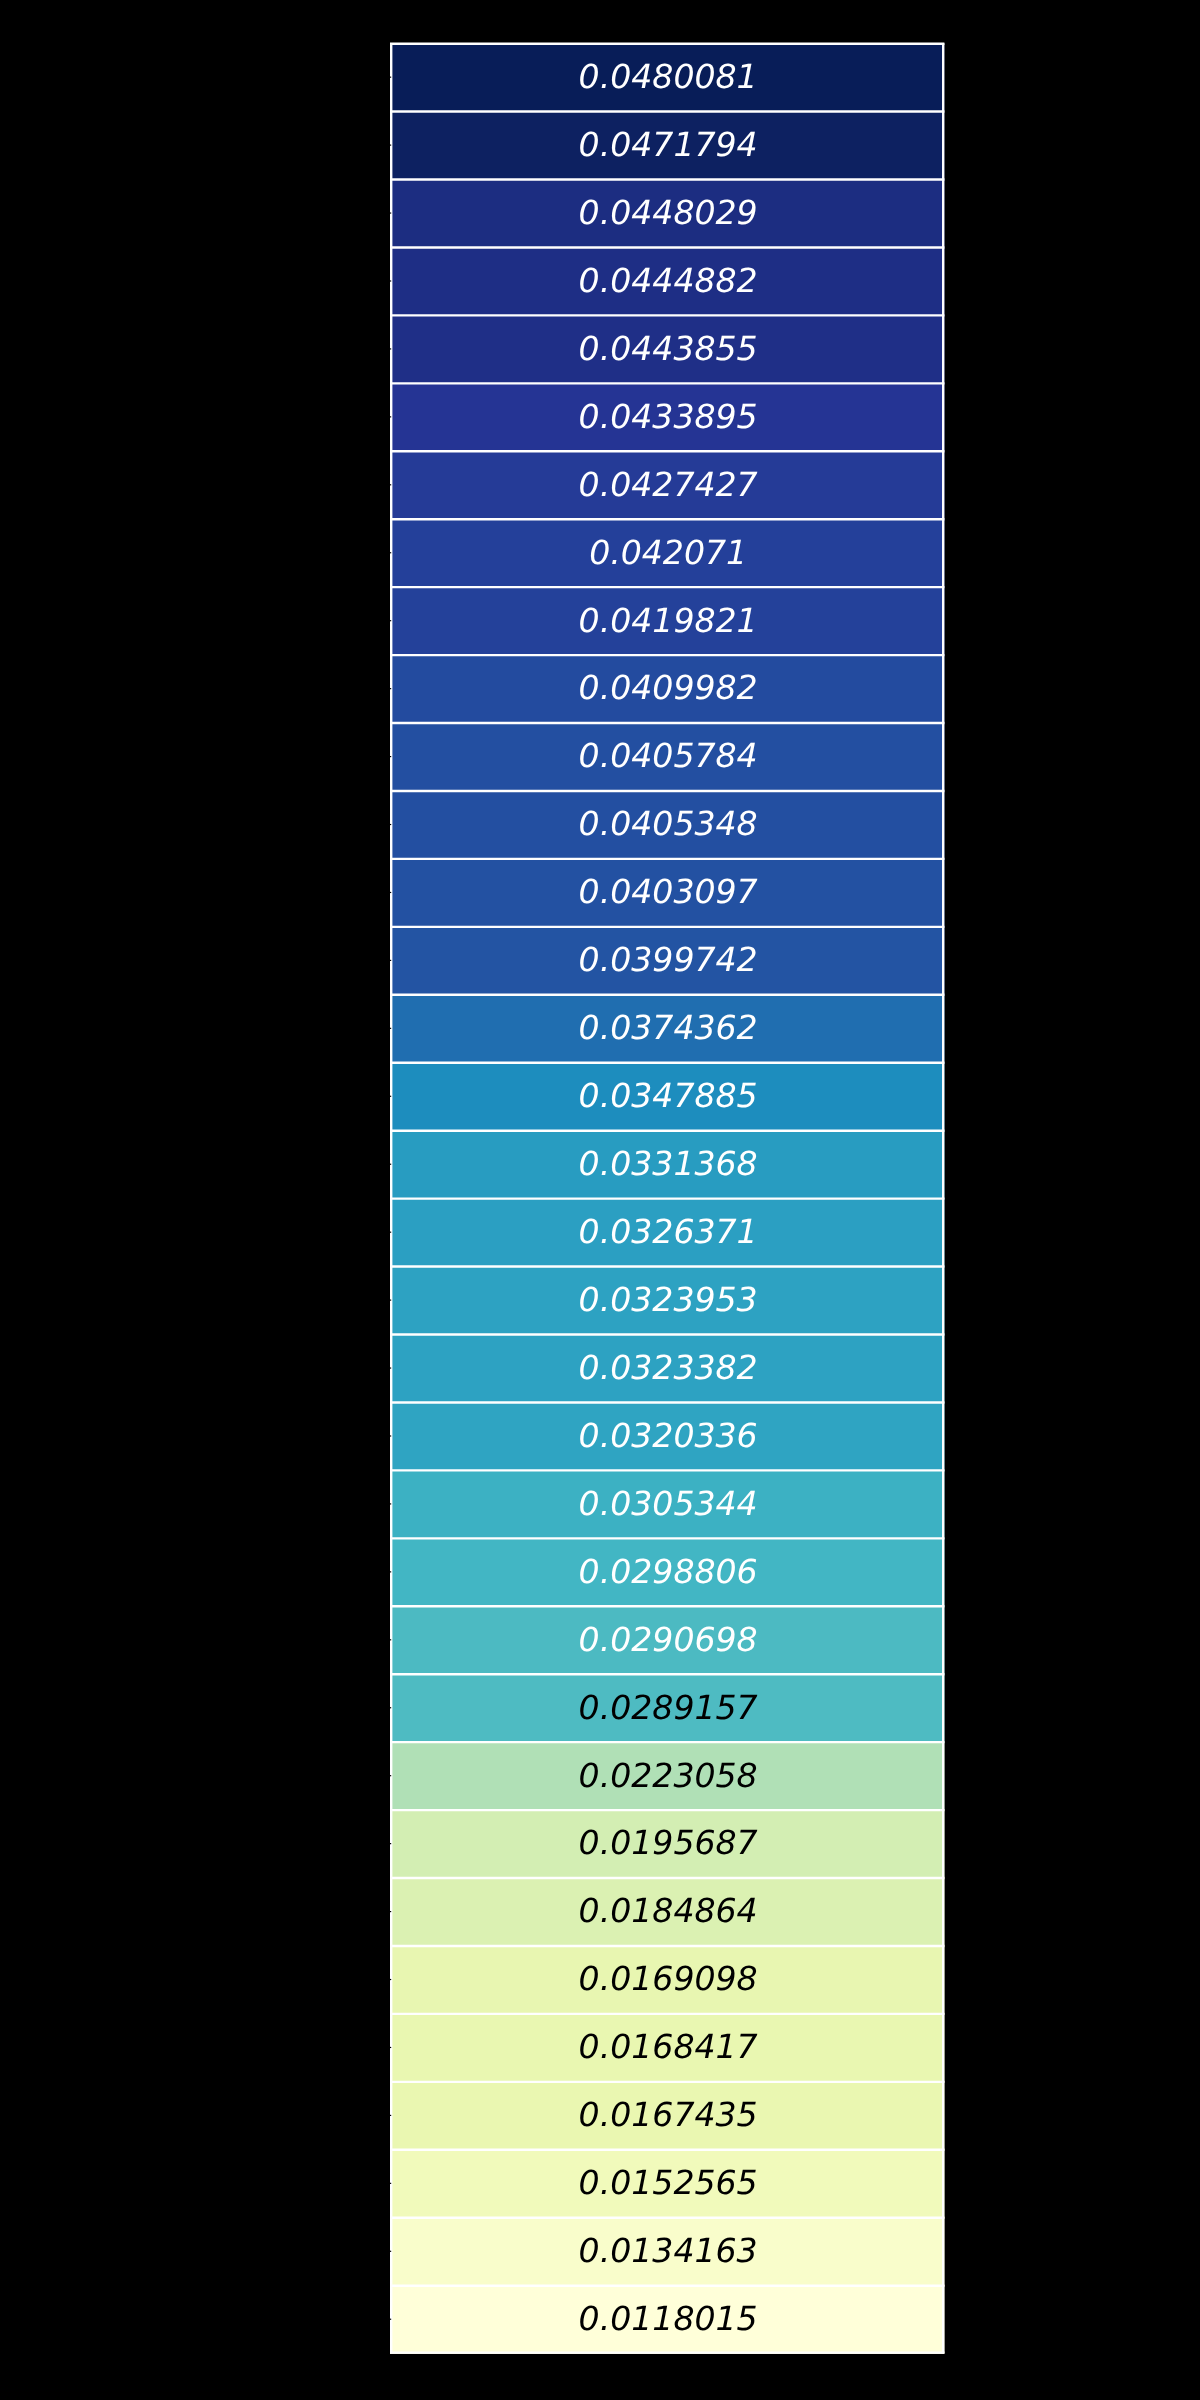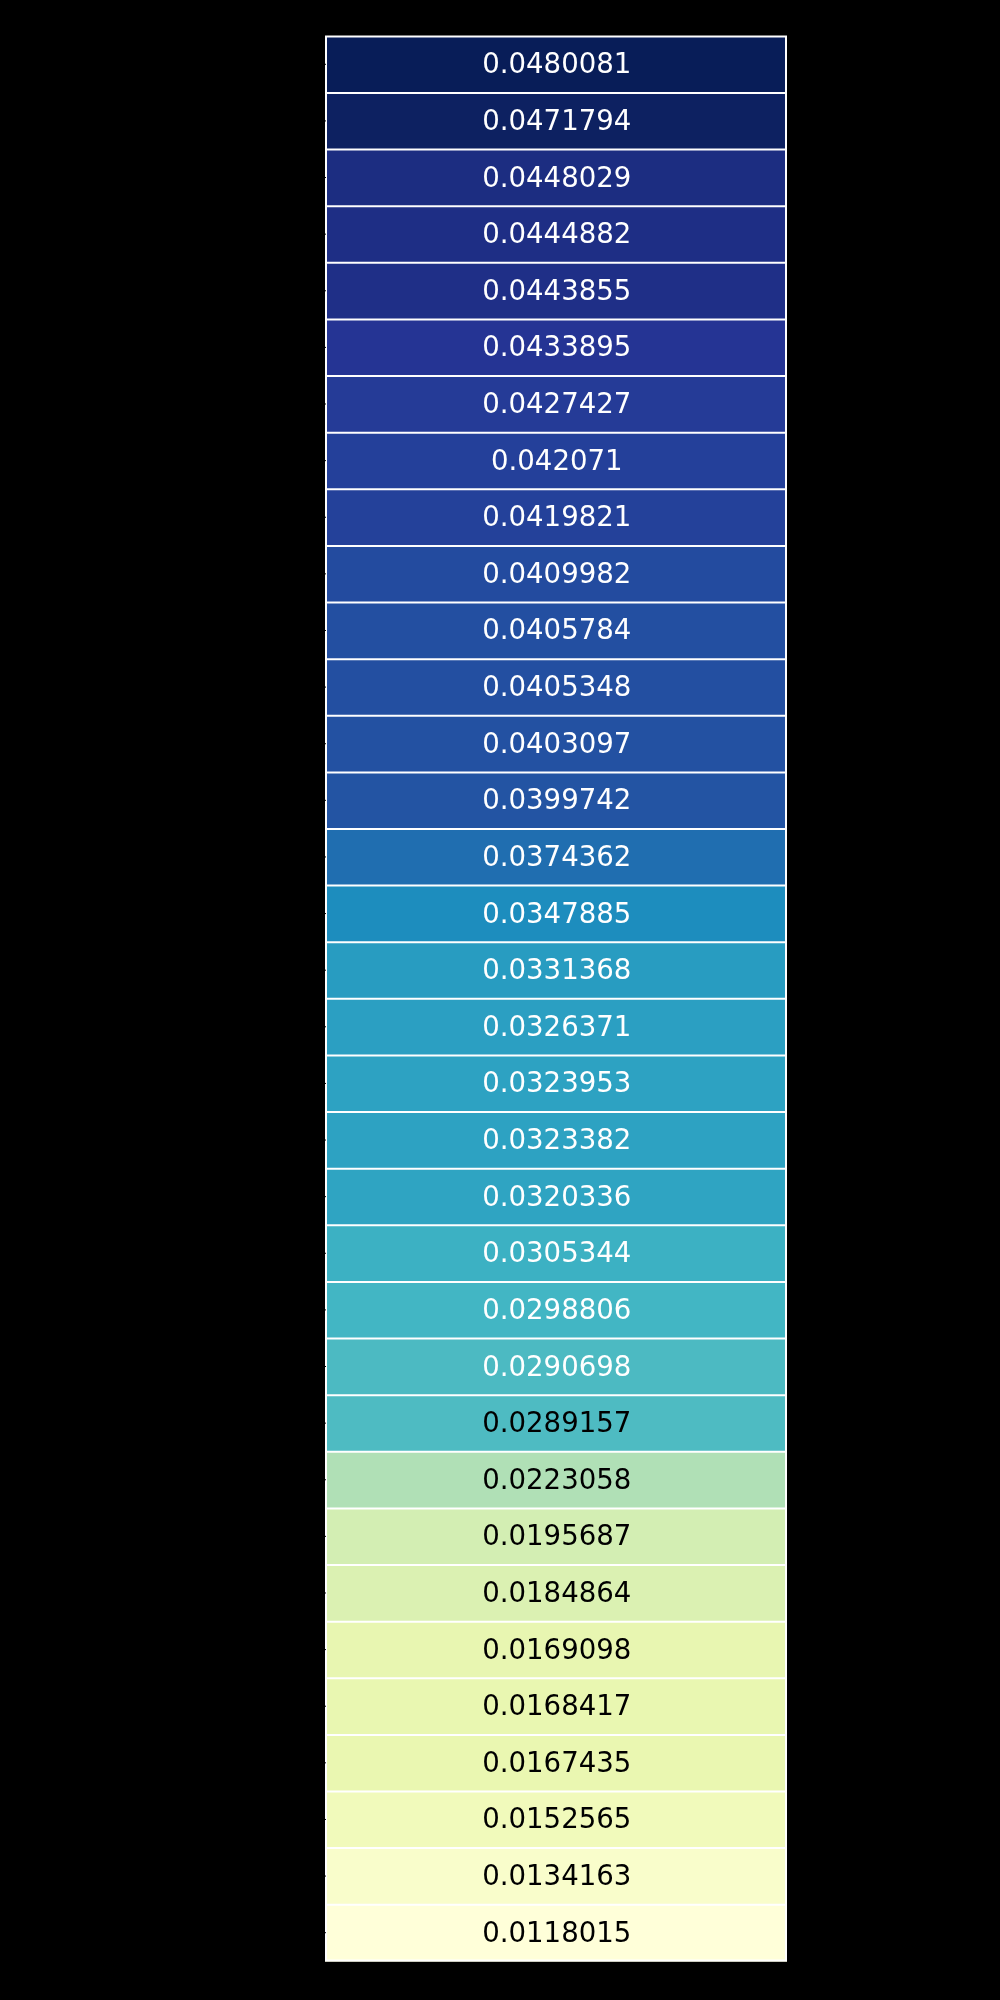--- a/index.html
+++ b/index.html
@@ -4,20 +4,21 @@
 <title>Feature importance horizontal bar chart</title>
 <style>
   html, body { margin:0; padding:0; background:#000000; }
   body {
     width:1000px; height:2000px; overflow:hidden;
     font-family:"DejaVu Sans", sans-serif;
   }
   #figure {
     position:absolute; left:0; top:0; width:1000px; height:1636px;
     background:#000000;
+    font-style:italic;
   }
   svg#chart { display:block; }
   text.bar-label {
     will-change: opacity;              
     font-family:"DejaVu Sans", sans-serif;
     font-size:27.6px;
     text-anchor:middle;
     dominant-baseline:alphabetic;
     white-space:pre;
   }

